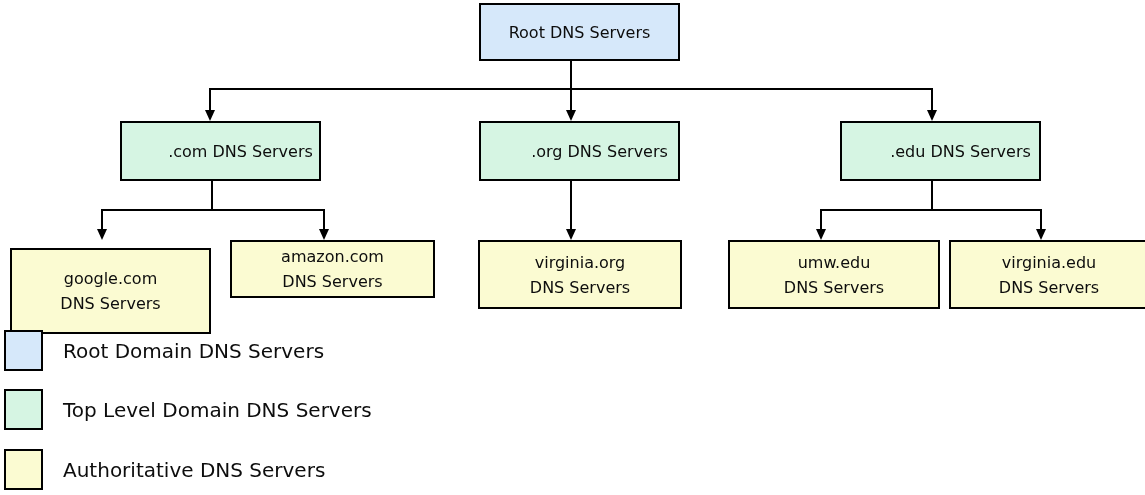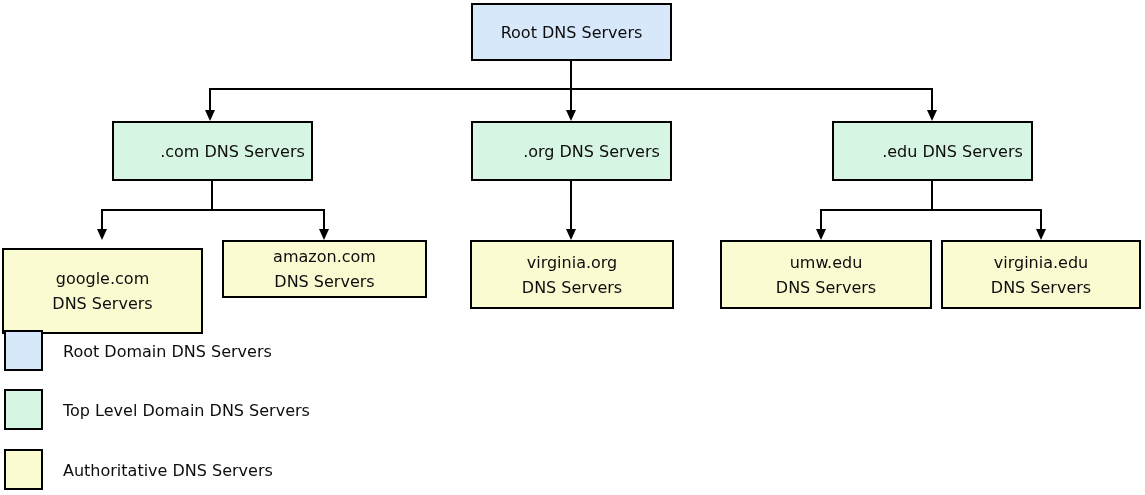--- a/index.html
+++ b/index.html
@@ -35,20 +35,21 @@
   .node {
     position: absolute;
     box-sizing: border-box;
     border: 2px solid var(--line-color, #000000);
     display: flex;
     align-items: center;
     justify-content: center;
     text-align: center;
     font-size: 16px;
     color: #0d0d0d;
+    margin-left: 8px;
   }
   .node .node-label {
     white-space: pre-line;
     line-height: 25px;
   }
   .node.root-fill  { background: var(--root-fill, #d6e8fa); }
   .node.tld-fill   { background: var(--tld-fill, #d6f5e3); padding-left: 40px; }
   .node.auth-fill  { background: var(--auth-fill, #fbfbd2); }
 
   .n-root      { left: 471px; top: 3px;   width: 201px; height: 58px; }
@@ -80,21 +81,21 @@
     border: 2px solid var(--line-color, #000000);
   }
   .legend-swatch.root-fill { background: var(--root-fill, #d6e8fa); }
   .legend-swatch.tld-fill  { background: var(--tld-fill, #d6f5e3); }
   .legend-swatch.auth-fill { background: var(--auth-fill, #fbfbd2); }
   .legend-label {
     position: absolute;
     left: 63px;
     top: 50%;
     transform: translateY(-50%);
-    font-size: 16px;
+    font-size: 20px;
     color: #0d0d0d;
     white-space: nowrap;
   }
 </style>
 </head>
 <body>
 
 <div class="stage">
 
   <svg class="connectors" viewBox="0 0 1145 495" xmlns="http://www.w3.org/2000/svg">

